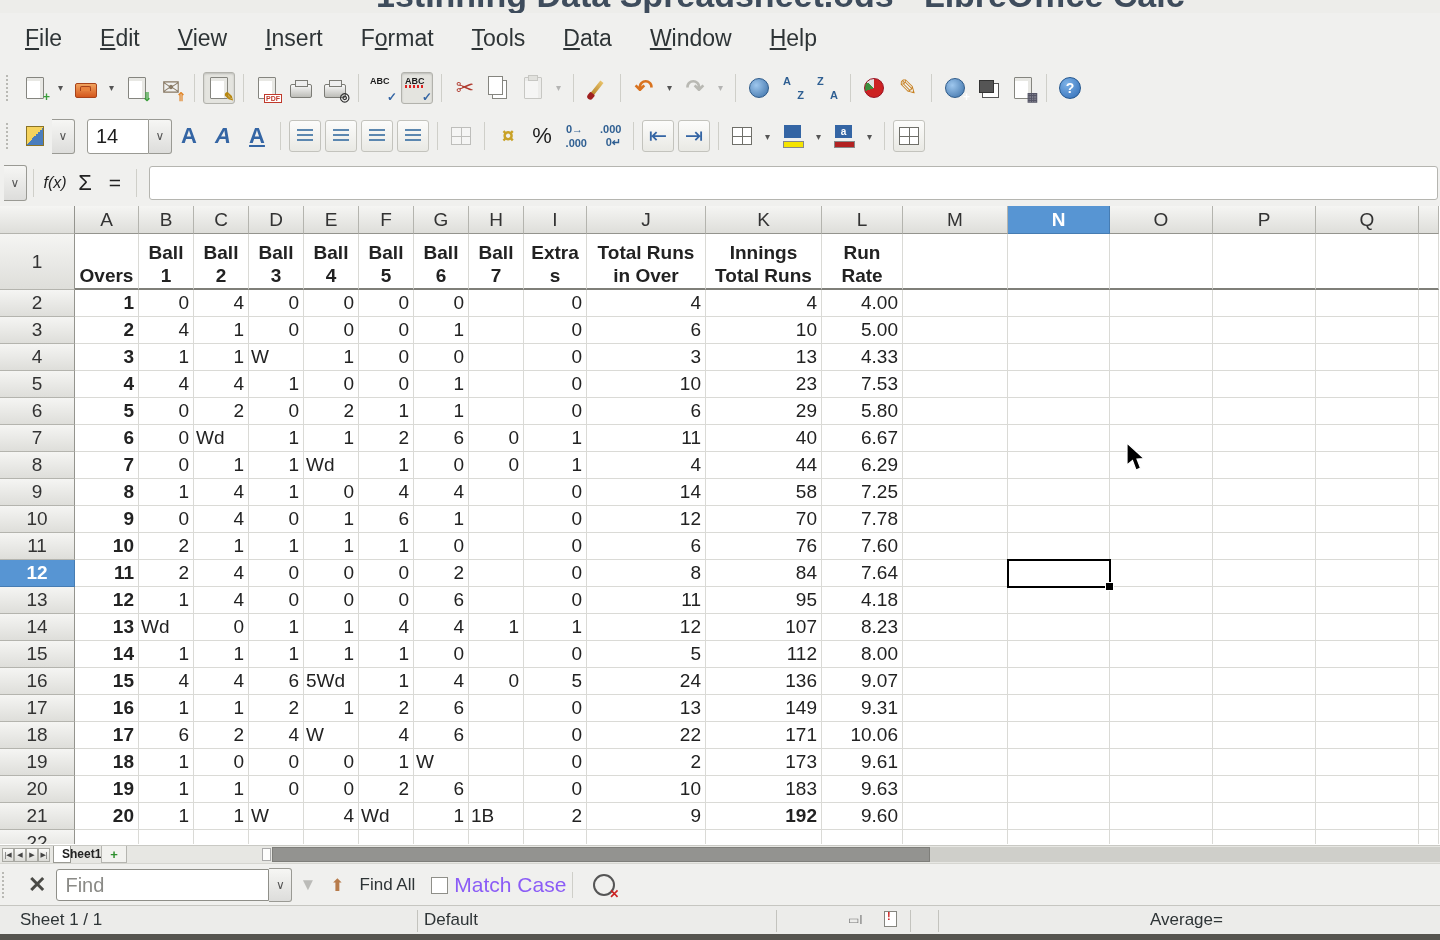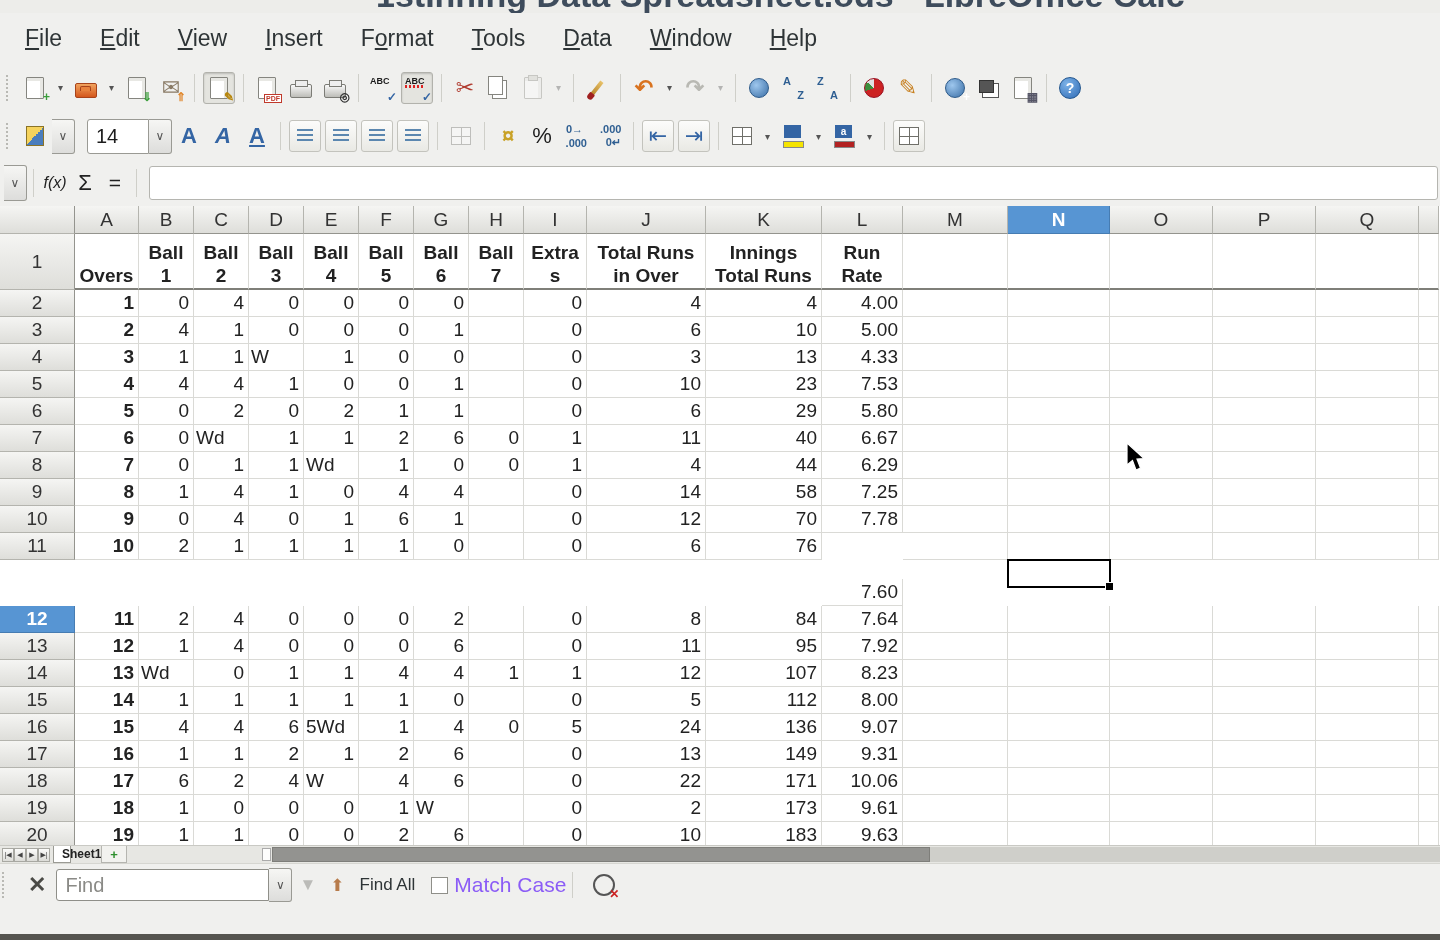--- a/index.html
+++ b/index.html
@@ -614,21 +614,21 @@
         <div class="cell num" style="width: 55px; height: 27px;">2</div>
         <div class="cell num" style="width: 55px; height: 27px;">1</div>
         <div class="cell num" style="width: 55px; height: 27px;">1</div>
         <div class="cell num" style="width: 55px; height: 27px;">1</div>
         <div class="cell num" style="width: 55px; height: 27px;">1</div>
         <div class="cell num" style="width: 55px; height: 27px;">0</div>
         <div class="cell num" style="width: 55px; height: 27px;"></div>
         <div class="cell num" style="width: 63px; height: 27px;">0</div>
         <div class="cell num" style="width: 119px; height: 27px;">6</div>
         <div class="cell num" style="width: 116px; height: 27px;">76</div>
-        <div class="cell num" style="width: 81px; height: 27px; margin-top: 46px;">7.60</div>
+        <div class="cell num" style="width: 81px; height: 27px;">7.60</div>
         <div class="cell num" style="width: 105px; height: 27px;"></div>
         <div class="cell num" style="width: 102px; height: 27px;"></div>
         <div class="cell num" style="width: 103px; height: 27px;"></div>
         <div class="cell num" style="width: 103px; height: 27px;"></div>
         <div class="cell num" style="width: 103px; height: 27px;"></div>
         <div class="cell" style="width: 20px; height: 27px;"></div>
       </div>
       <div class="grow">
         <div class="rh sel" style="width: 75px; height: 27px;">12</div>
         <div class="cell num bold" style="width: 64px; height: 27px;">11</div>
@@ -656,21 +656,21 @@
         <div class="cell num" style="width: 55px; height: 27px;">1</div>
         <div class="cell num" style="width: 55px; height: 27px;">4</div>
         <div class="cell num" style="width: 55px; height: 27px;">0</div>
         <div class="cell num" style="width: 55px; height: 27px;">0</div>
         <div class="cell num" style="width: 55px; height: 27px;">0</div>
         <div class="cell num" style="width: 55px; height: 27px;">6</div>
         <div class="cell num" style="width: 55px; height: 27px;"></div>
         <div class="cell num" style="width: 63px; height: 27px;">0</div>
         <div class="cell num" style="width: 119px; height: 27px;">11</div>
         <div class="cell num" style="width: 116px; height: 27px;">95</div>
-        <div class="cell num" style="width: 81px; height: 27px;">7.92</div>
+        <div class="cell num" style="width: 81px; height: 27px;">4.18</div>
         <div class="cell num" style="width: 105px; height: 27px;"></div>
         <div class="cell num" style="width: 102px; height: 27px;"></div>
         <div class="cell num" style="width: 103px; height: 27px;"></div>
         <div class="cell num" style="width: 103px; height: 27px;"></div>
         <div class="cell num" style="width: 103px; height: 27px;"></div>
         <div class="cell" style="width: 20px; height: 27px;"></div>
       </div>
       <div class="grow">
         <div class="rh" style="width: 75px; height: 27px;">14</div>
         <div class="cell num bold" style="width: 64px; height: 27px;">13</div>
@@ -888,20 +888,35 @@
     <span class="findarrow up">⬆</span>
     <span id="findall">Find All</span>
     <span id="matchcasebox"></span>
     <span id="matchcase">Match Case</span>
     <span class="vsep"></span>
     <span id="findreplace">
         <span>✕</span>
       </span>
   </div>
 
+  <div id="statusbar">
+    <span style="left:20px">Sheet 1 / 1</span>
+    <span class="ssep" style="left:417px"></span>
+    <span style="left:424px">Default</span>
+    <span class="ssep" style="left:776px"></span>
+    <span style="left:848px;top:7px;font-size:12px;color:#777;">▭I</span>
+    <span style="left:884px;top:5px;">
+      <span style="display:inline-block;width:11px;height:14px;background:#fff;border:1px solid #85857f;position:relative;">
+        <span style="position:absolute;left:2px;top:-2px;color:#c22;font-weight:bold;font-size:11px;">!</span>
+      </span>
+    </span>
+    <span class="ssep" style="left:910px"></span>
+    <span class="ssep" style="left:938px"></span>
+    <span style="left:1150px">Average=</span>
+  </div>
 
   <div id="bottomstrip"></div>
 
   <div id="selbox" style="left: 1007px; top: 559px; width: 100px; height: 25px;"></div>
   <div id="selhandle" style="left: 1105px; top: 582px;"></div>
 
   <svg id="cursor" width="22" height="30" viewBox="0 0 22 30">
     <path d="M1,1 L1,23 L6.5,18.5 L10,28 L14.5,26 L11,17 L18,16.5 Z" fill="#000" stroke="#fff" stroke-width="1.2"></path>
   </svg>
 

